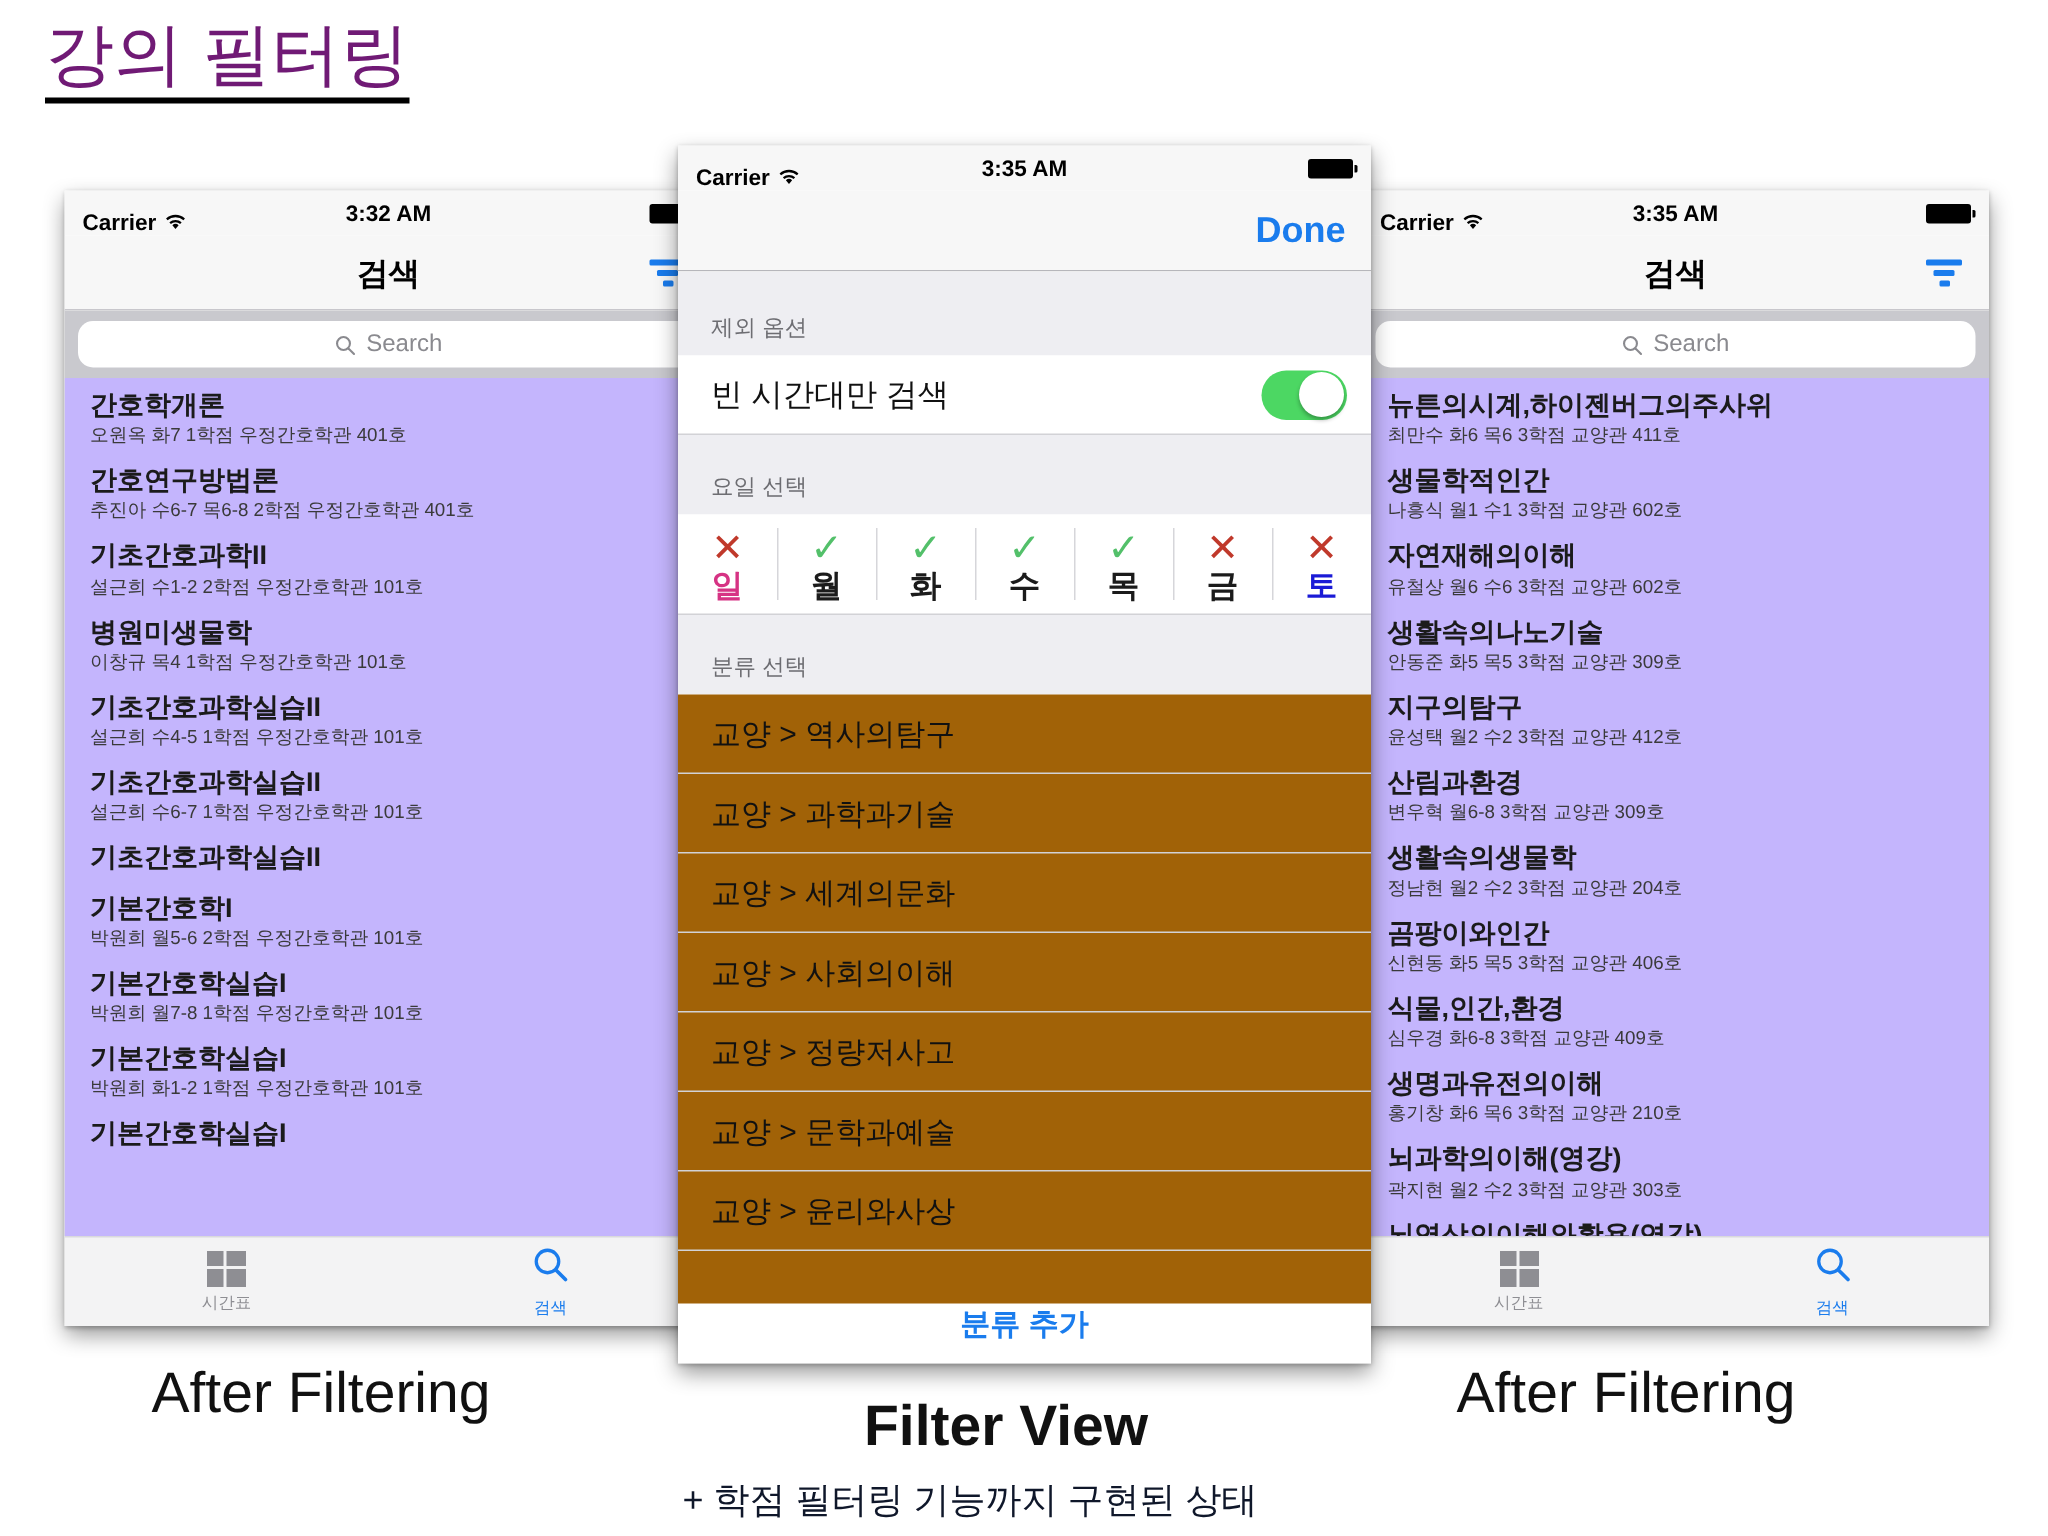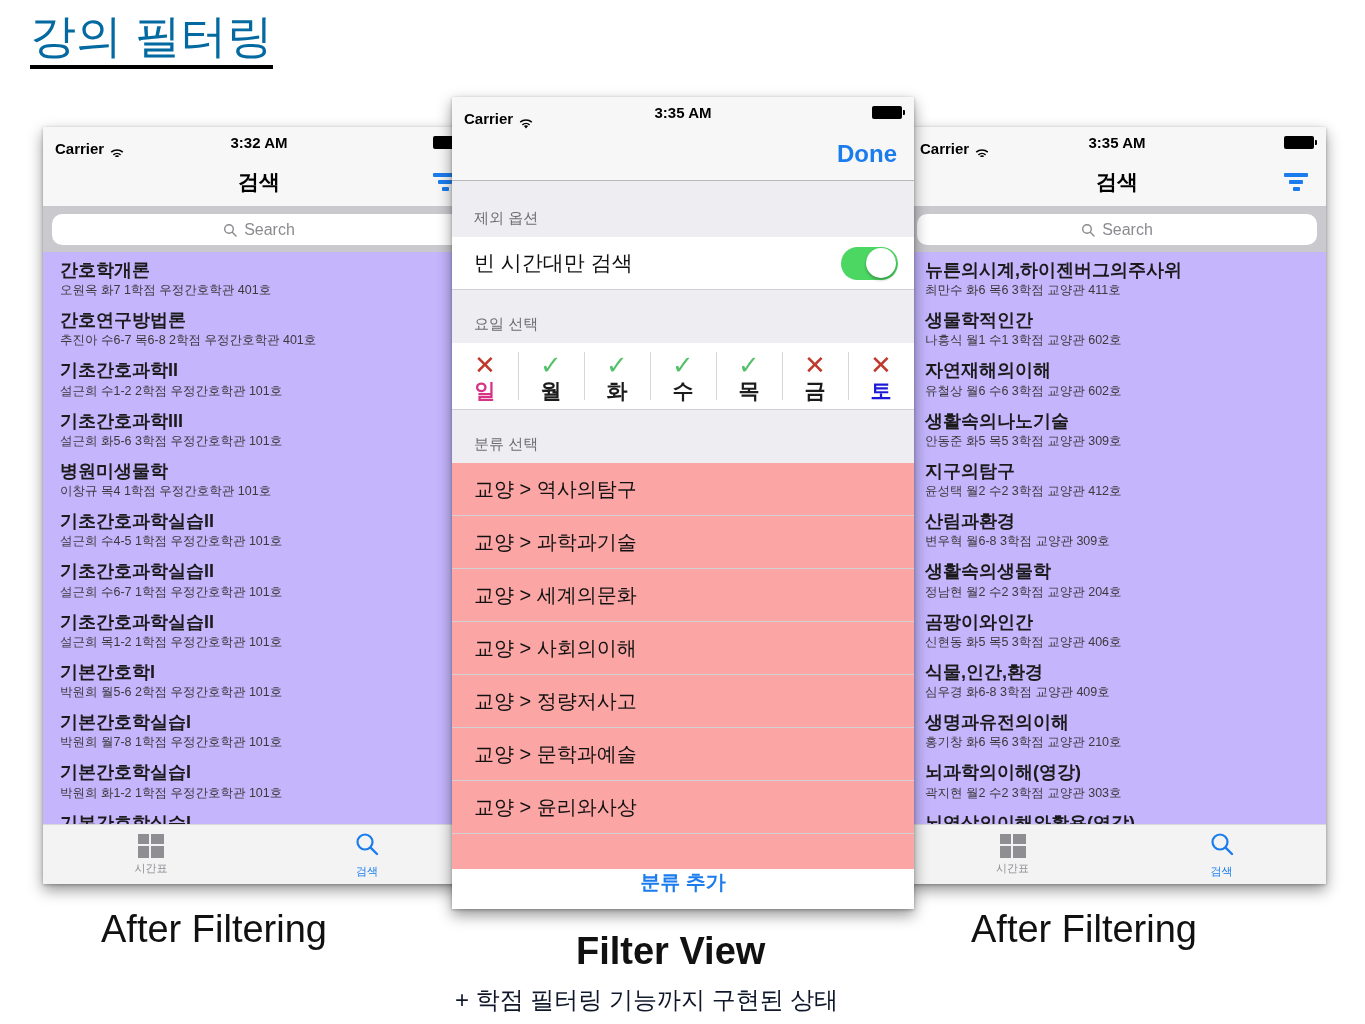--- a/index.html
+++ b/index.html
@@ -16,21 +16,21 @@
     -webkit-font-smoothing: antialiased;
   }
 
   
   #slide-title {
     position: absolute;
     left: 30px;
     top: 10px;
     font-size: 46px;
     font-weight: 400;
-    color: #0369a1;
+    color: #701a75;
     letter-spacing: 0px;
     border-bottom: 4px solid #000;
     padding-bottom: 2px;
     line-height: 1.15;
   }
 
   
   .phone {
     position: absolute;
     background: #ffffff;
@@ -56,21 +56,21 @@
     background: #f7f7f7;
     display: flex;
     align-items: center;
     padding: 0 12px;
     font-size: 15px;
     font-weight: bold;
     color: #000;
     flex: none;
     position: relative;
   }
-  .sb-left { display: flex; align-items: flex-end; gap: 5px; margin-top: 12px; }
+  .sb-left { display: flex; align-items: flex-start; gap: 5px; margin-top: 12px; }
   .sb-carrier { font-size: 15px; font-weight: bold; }
   .wifi-icon { display:inline-block; width: 16px; height: 12px; position: relative; top: 1px;}
   .sb-time {
     position: absolute;
     left: 0; right: 0;
     text-align: center;
     font-size: 15px;
     font-weight: bold;
     pointer-events: none;
   }
@@ -285,21 +285,21 @@
     width: 1px;
     background: #d6d6da;
   }
   .day-mark { font-size: 26px; line-height: 1; font-weight: bold; }
   .day-mark.no { color: #c0392b; }
   .day-mark.yes { color: #53c06a; font-weight: 400; }
   .day-name { font-size: 21px; font-weight: bold; color: #1b1b1b; line-height: 1; }
   .day-name.sun { color: #d63384; }
   .day-name.sat { color: #1a1ad6; }
 
-  .cat-list { background: #fca5a5; flex: 1 1 auto; overflow: hidden; }
+  .cat-list { background: #a16207; flex: 1 1 auto; overflow: hidden; }
   .cat-row {
     height: 52px;
     display: flex;
     align-items: center;
     padding-left: 22px;
     font-size: 20px;
     color: #111;
     border-bottom: 1px solid #d2d2d6;
     cursor: pointer;
   }
@@ -386,38 +386,33 @@
         </div>
         <div class="course-row">
           <div class="course-title">간호연구방법론</div>
           <div class="course-meta">추진아  수6-7 목6-8  2학점  우정간호학관 401호</div>
         </div>
         <div class="course-row">
           <div class="course-title">기초간호과학II</div>
           <div class="course-meta">설근희  수1-2  2학점  우정간호학관 101호</div>
         </div>
         <div class="course-row">
-          <div class="course-title">기초간호과학III</div>
-          <div class="course-meta">설근희  화5-6  3학점  우정간호학관 101호</div>
-        </div>
-        <div class="course-row">
           <div class="course-title">병원미생물학</div>
           <div class="course-meta">이창규  목4  1학점  우정간호학관 101호</div>
         </div>
         <div class="course-row">
           <div class="course-title">기초간호과학실습II</div>
           <div class="course-meta">설근희  수4-5  1학점  우정간호학관 101호</div>
         </div>
         <div class="course-row">
           <div class="course-title">기초간호과학실습II</div>
           <div class="course-meta">설근희  수6-7  1학점  우정간호학관 101호</div>
         </div>
         <div class="course-row">
           <div class="course-title">기초간호과학실습II</div>
-          <div class="course-meta">설근희  목1-2  1학점  우정간호학관 101호</div>
         </div>
         <div class="course-row">
           <div class="course-title">기본간호학I</div>
           <div class="course-meta">박원희  월5-6  2학점  우정간호학관 101호</div>
         </div>
         <div class="course-row">
           <div class="course-title">기본간호학실습I</div>
           <div class="course-meta">박원희  월7-8  1학점  우정간호학관 101호</div>
         </div>
         <div class="course-row">

